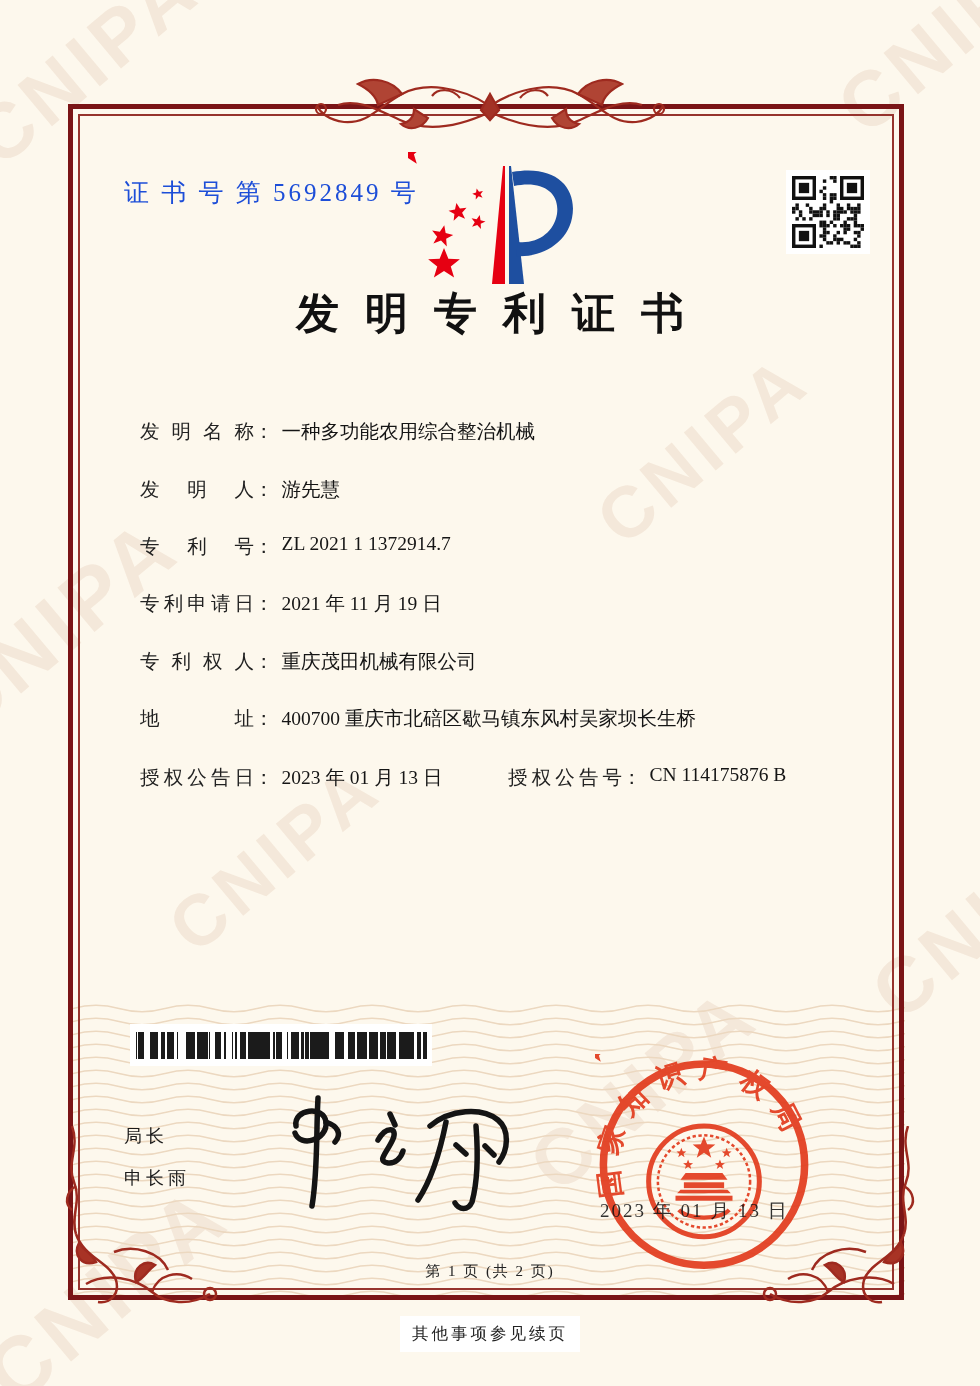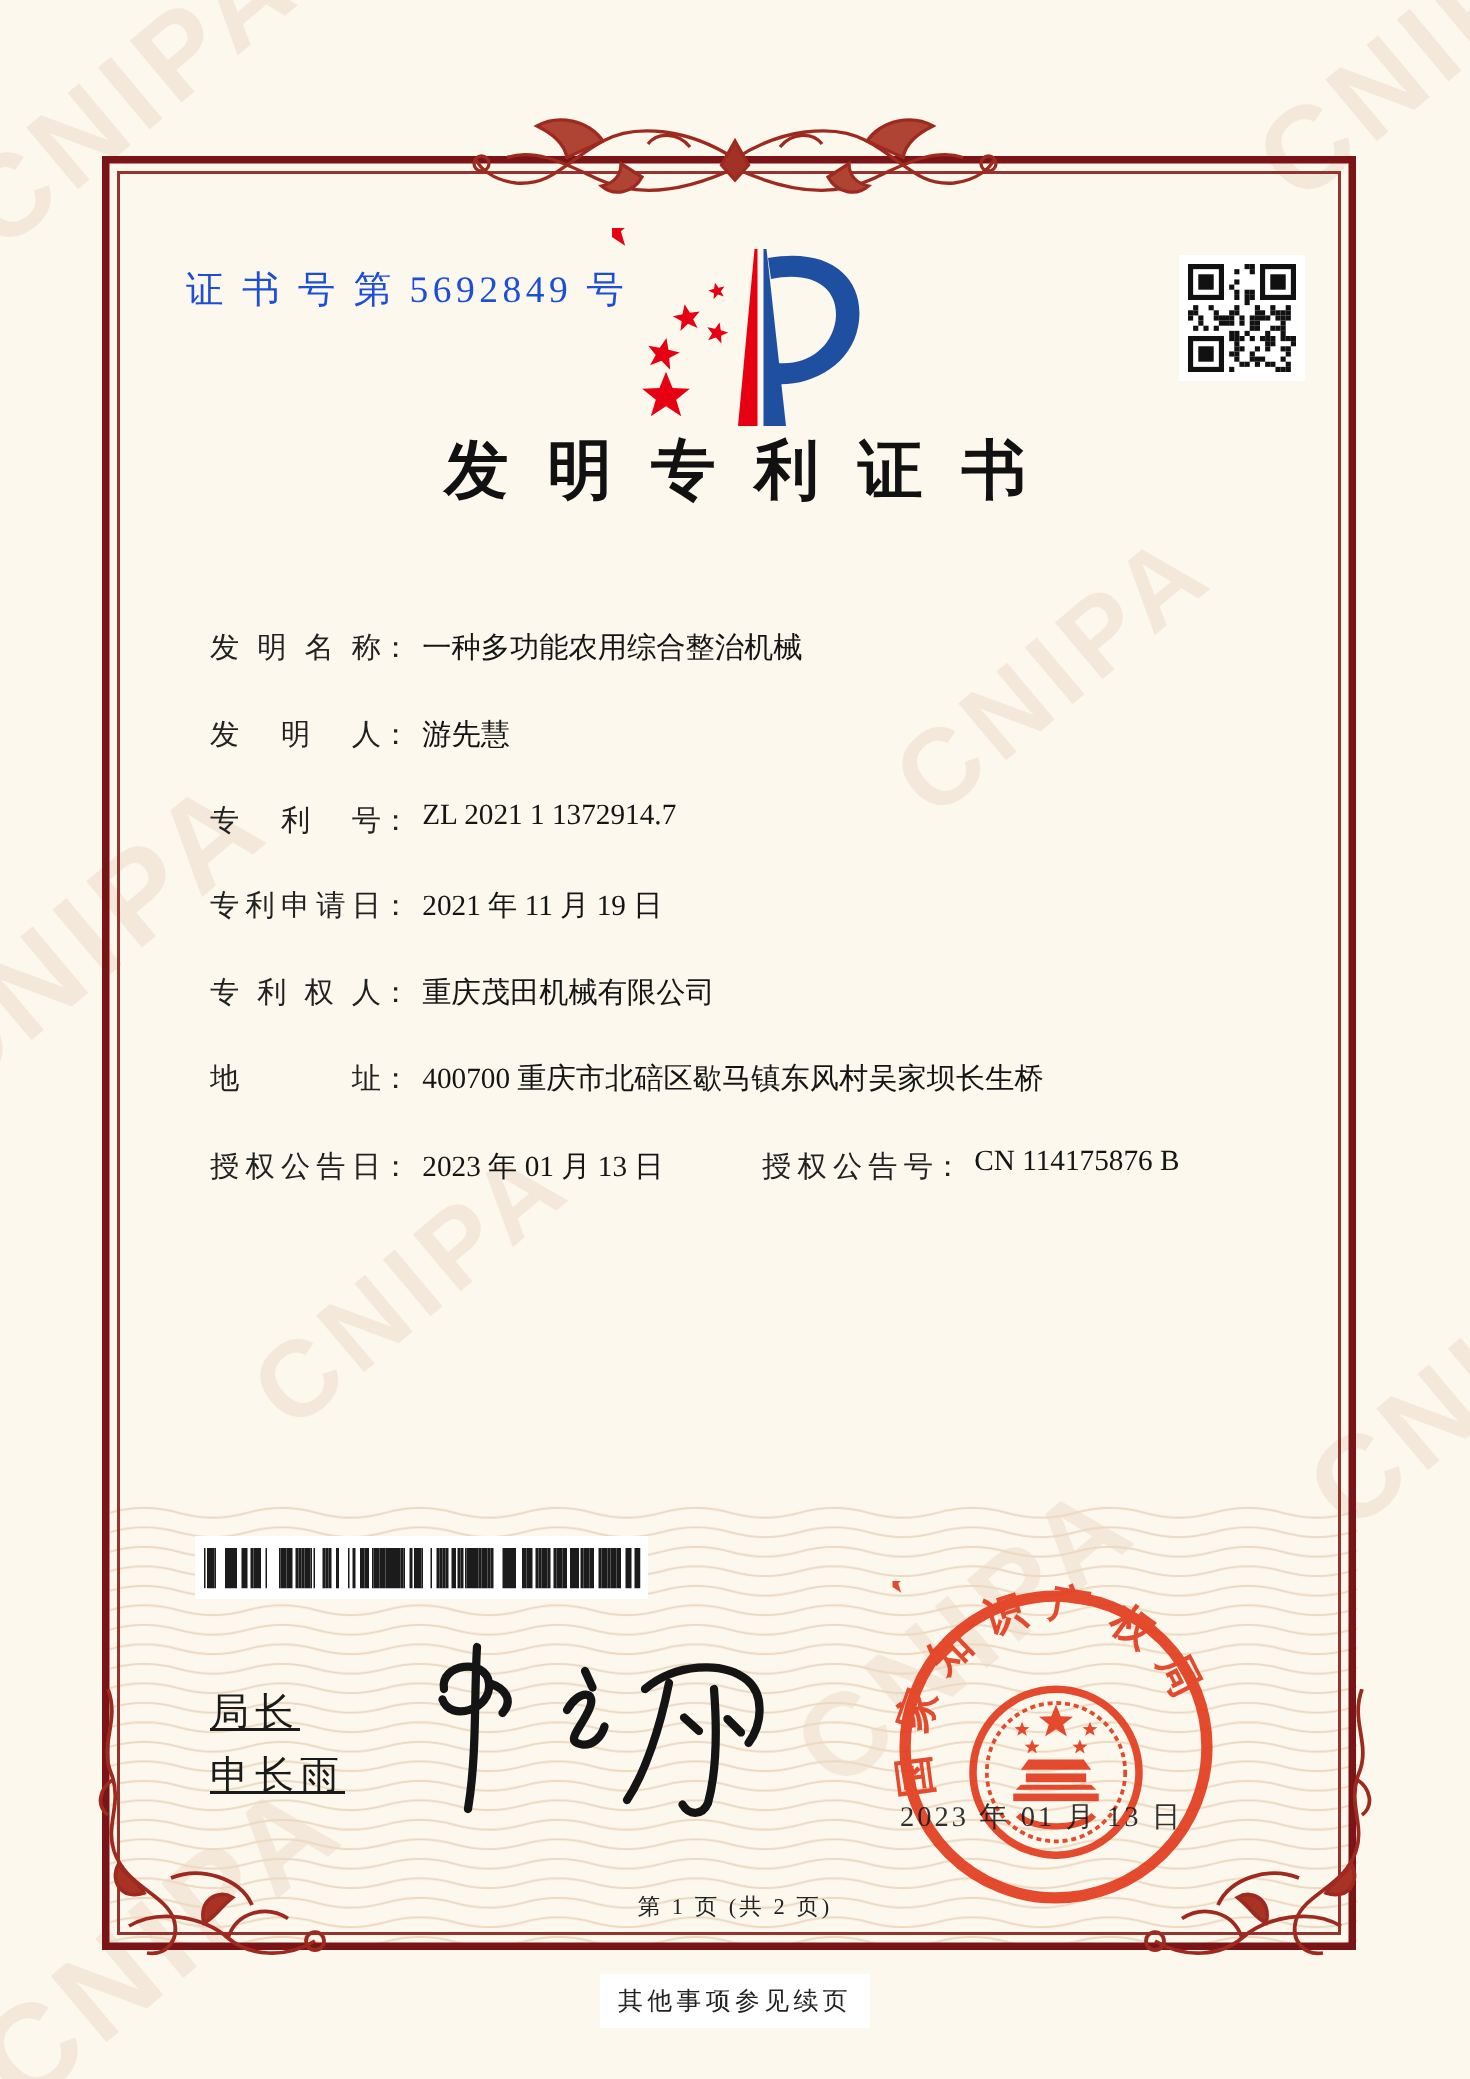--- a/index.html
+++ b/index.html
@@ -45,22 +45,22 @@
   
   .paras{
     left:140px;top:812px;width:706px;font-size:17.5px;line-height:33px;
     text-align:justify;color:#191919;
   }
   .paras p{margin:0;text-indent:2em;}
   
   .wavesband{left:73px;top:1002px;}
   .bcpad{left:130px;top:1024px;width:302px;height:42px;background:#fff;}
   .signoff{
-    left:140px;font-family:"Liberation Sans","DejaVu Sans",sans-serif;
-    font-size:26px;letter-spacing:4px;color:#1a1a1a;text-decoration:underline;
+    left:124px;font-family:"Liberation Sans","DejaVu Sans",sans-serif;
+    font-size:18px;letter-spacing:4px;color:#1a1a1a;
   }
   .sigsvg{left:278px;top:1082px;}
   .sealbox{left:595px;top:1054px;width:218px;height:218px;}
   .sealdate{
     left:600px;top:1198px;width:230px;font-size:19px;letter-spacing:2px;
     color:rgba(20,20,20,.88);white-space:nowrap;
   }
   .pageinfo{
     left:0;top:1262px;width:980px;text-align:center;font-size:15px;
     letter-spacing:2px;color:#222;

